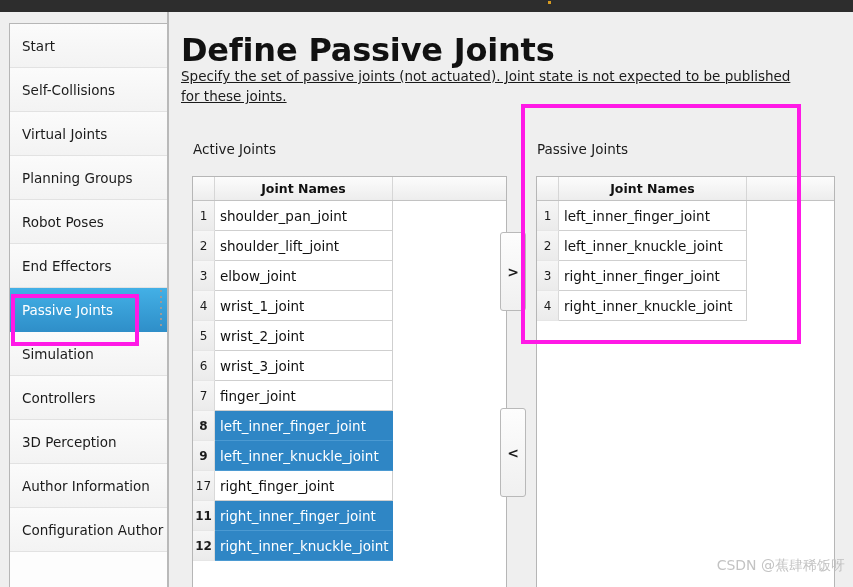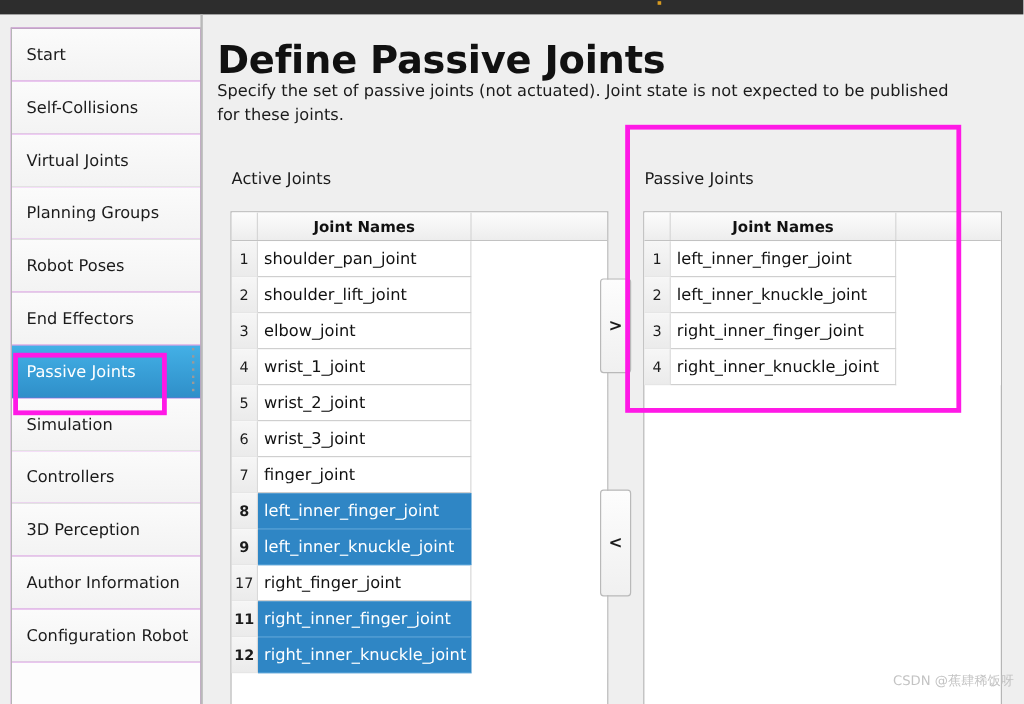--- a/index.html
+++ b/index.html
@@ -17,21 +17,21 @@
     background: #2d2d2d;
   }
   .topbar-dot {
     position: absolute; left: 548px; top: 1px; width: 3px; height: 3px;
     background: #d79b21;
   }
 
   
   .nav {
     position: absolute; left: 9px; top: 23px; width: 159px; height: 564px;
-    background: #d946ef;
+    background: #15803d;
     border: 1px solid #b6b6b6;
     border-bottom: none;
     overflow: hidden;
   }
   .nav-item {
     position: relative;
     height: 44px;
     display: flex; align-items: center;
     padding-left: 12px;
     font-size: 13.5px;
@@ -67,21 +67,21 @@
   
   .main { position: absolute; left: 181px; top: 23px; width: 672px; height: 564px; }
 
   .page-title {
     position: absolute; left: 0; top: 8px;
     font-size: 32px; font-weight: bold; color: #111;
     letter-spacing: -0.2px;
   }
   .page-desc {
     position: absolute; left: 0; top: 43px; width: 616px;
-    font-size: 13.5px; line-height: 20px; color: #1b1b1b;
+    font-size: 13.5px; line-height: 20px; color: #1b1b1b; text-decoration: underline;
   }
 
   .caption {
     position: absolute; font-size: 13.5px; color: #1b1b1b;
   }
   .caption.active-cap { left: 12px; top: 118px; text-align: center; }
   .caption.passive-cap { left: 356px; top: 118px; }
 
   
   .table-box {
@@ -165,21 +165,21 @@
     position: absolute;
     border: 4px solid #ff19e6;
     pointer-events: none;
   }
   .anno-nav   { left: 11px;  top: 294px; width: 128px; height: 52px; }
   .anno-table { left: 521px; top: 104px; width: 280px; height: 240px; }
 
   
   .watermark {
     position: absolute; right: 8px; bottom: 12px;
-    font-size: 11px; color: #c3c3c3;
+    font-size: 14px; color: #c3c3c3;
     font-family: "DejaVu Sans", "Liberation Sans", sans-serif;
     white-space: nowrap;
   }
 </style>
 </head>
 <body>
 
 <div id="root">
 
   <div class="topbar">
@@ -214,21 +214,21 @@
       <div class="nav-item">
         <span>Controllers</span>
       </div>
       <div class="nav-item">
         <span>3D Perception</span>
       </div>
       <div class="nav-item">
         <span>Author Information</span>
       </div>
       <div class="nav-item">
-        <span>Configuration Robot</span>
+        <span>Configuration Author</span>
       </div>
       <div class="nav-blank"></div>
     </div>
 
   <div class="splitter"></div>
   <div class="splitter-dots">
     <i></i>
       <i></i>
       <i></i>
       <i></i>

